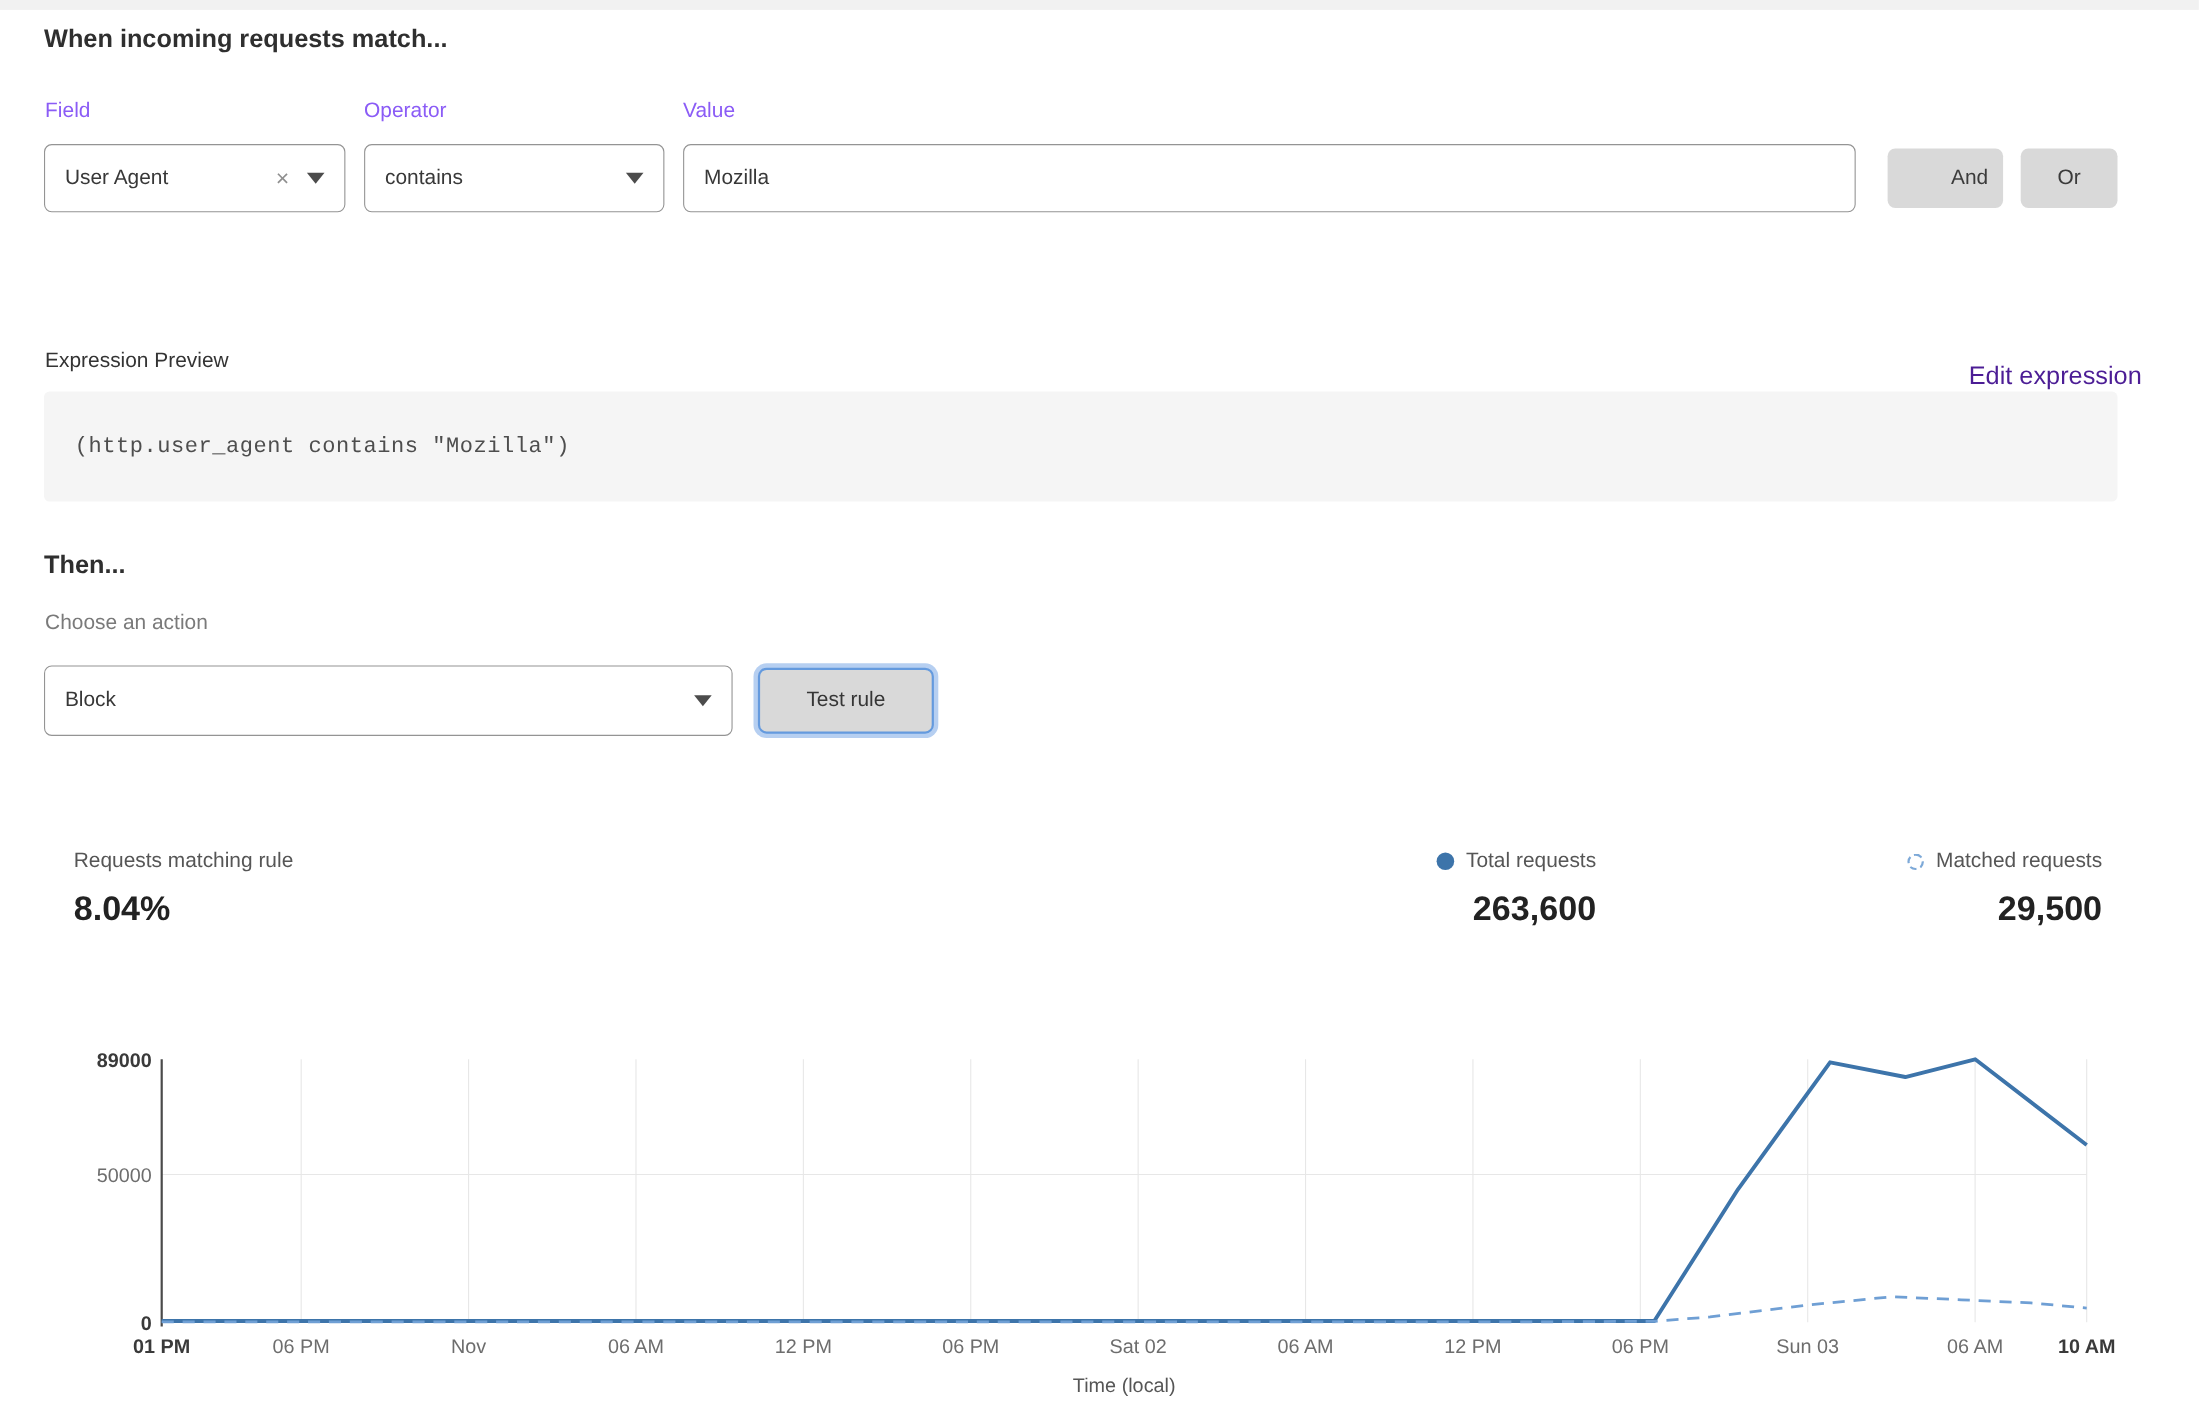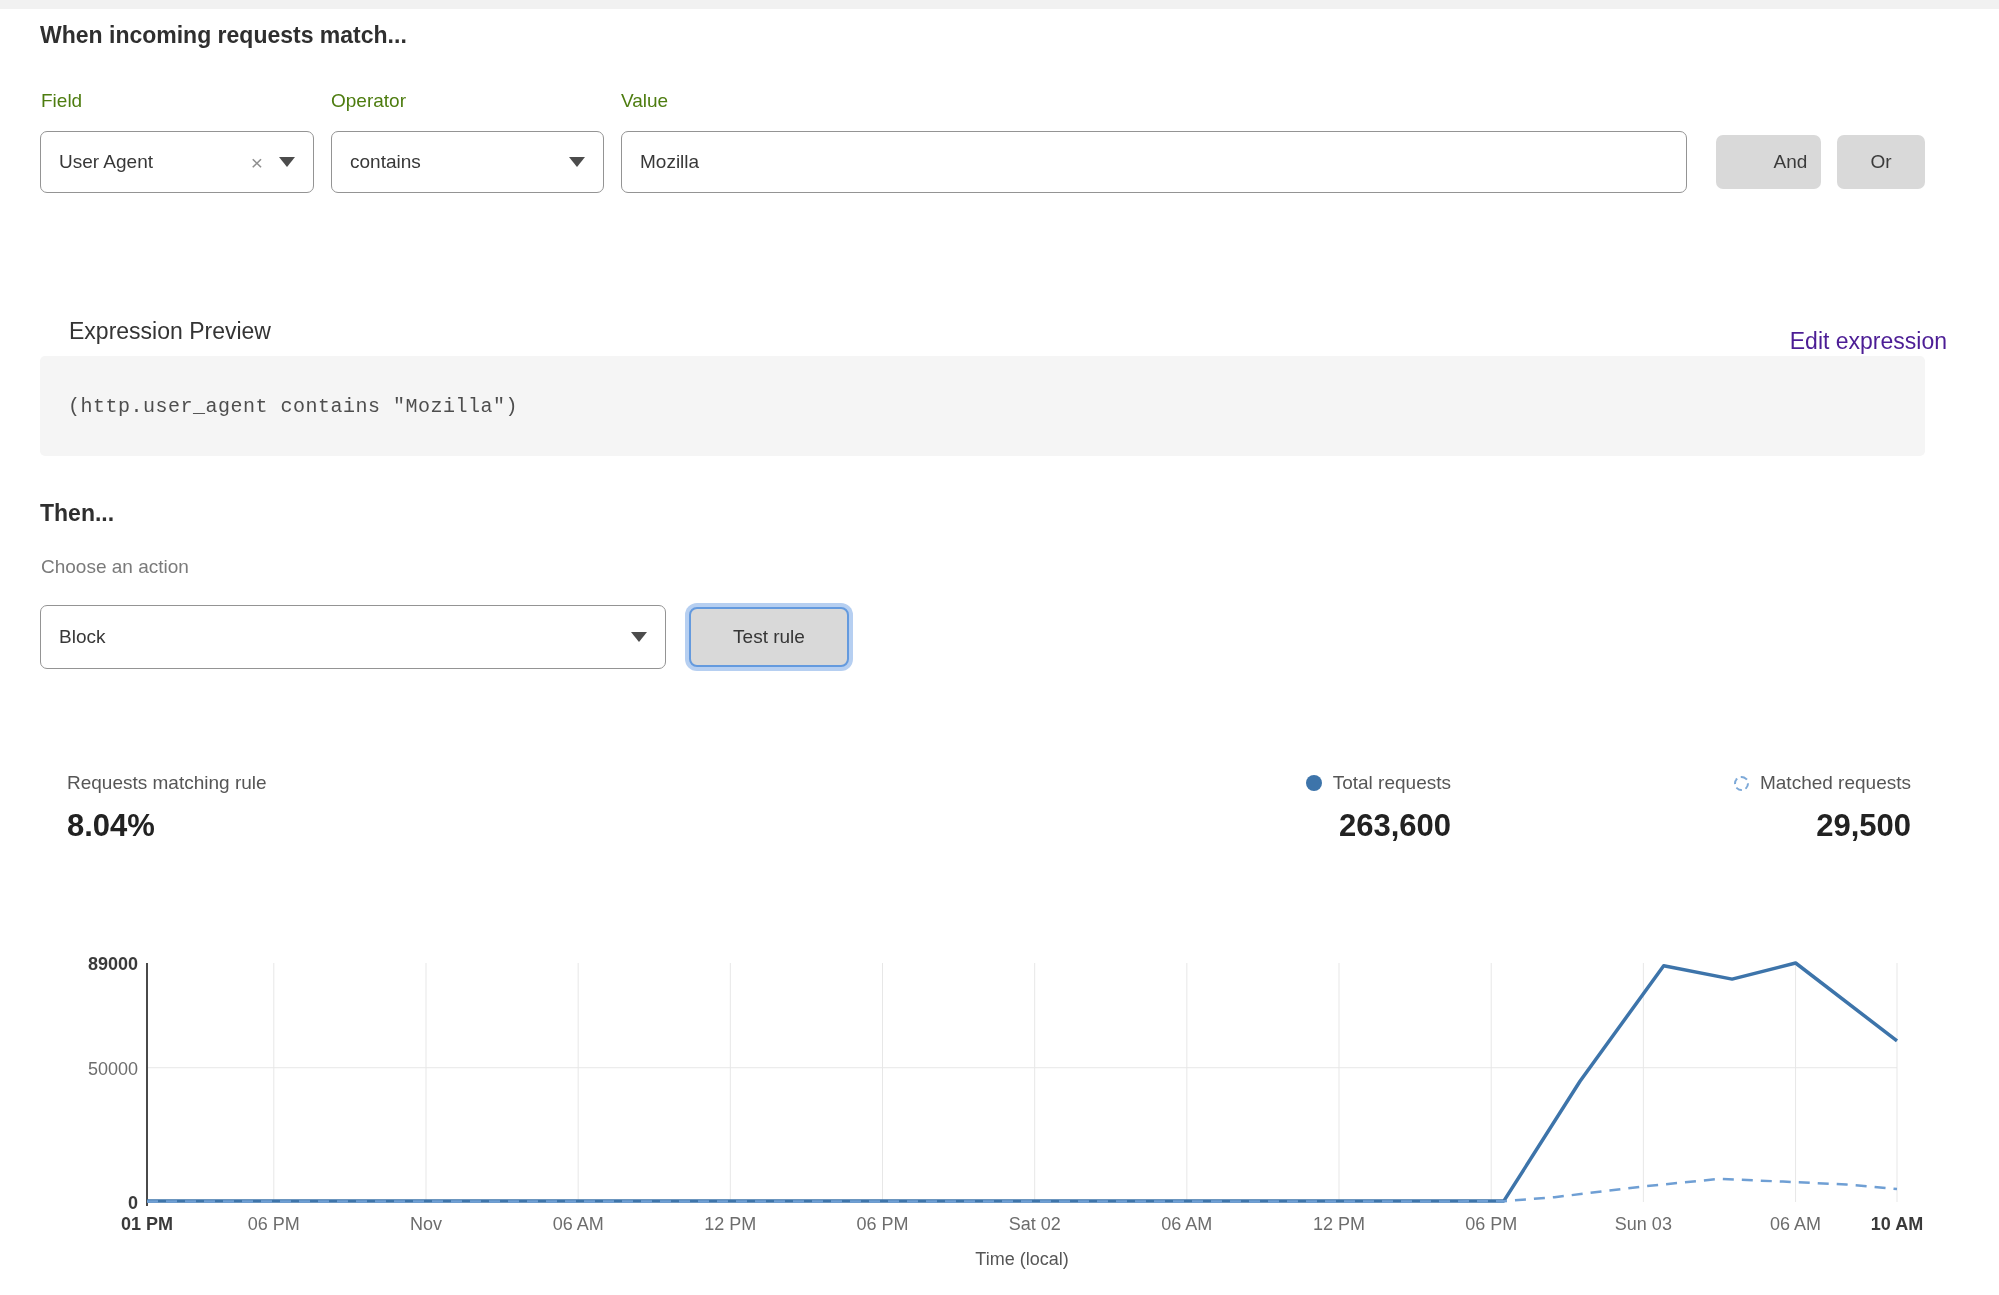--- a/index.html
+++ b/index.html
@@ -3,40 +3,40 @@
 <meta charset="utf-8">
 <style>
   * { margin:0; padding:0; box-sizing:border-box; }
   html,body { width:1999px; height:1295px; background:#ffffff;
     font-family:"Liberation Sans", sans-serif; color:#333; overflow:hidden; }
   .page { position:relative; width:1999px; height:1295px; background:#fff; }
   .top-strip { position:absolute; left:0; top:0; width:1999px; height:9px; background:#f1f1f1; }
 
   .h-match { position:absolute; left:40px; top:22px; font-size:23px; font-weight:bold; color:#2f2f2f; }
 
-  .col-label { position:absolute; top:90px; font-size:19px; color:#4d7c0f; }
+  .col-label { position:absolute; top:90px; font-size:19px; color:#8b5cf6; }
   .lbl-field { left:41px; } .lbl-operator { left:331px; } .lbl-value { left:621px; }
 
   .ctl-row { position:absolute; left:40px; top:131px; width:1885px; height:62px; display:flex; align-items:center; }
   .select { height:62px; background:#fff; border:1.5px solid #949494; border-radius:7px;
     display:flex; align-items:center; padding:0 18px; font-size:19px; color:#383838; cursor:pointer; }
   .sel-field { width:274px; margin-right:17px; }
   .sel-operator { width:273px; margin-right:17px; }
   .sel-text { flex:1; }
   .clear-x { color:#8f8f8f; font-size:21px; margin-right:16px; line-height:1; cursor:pointer; }
   .chev { width:0; height:0; border-left:8px solid transparent; border-right:8px solid transparent;
     border-top:10px solid #4c4c4c; flex:none; }
   .value-input { flex:1; height:62px; border:1.5px solid #949494; border-radius:7px;
     font-size:19px; color:#383838; padding:0 18px; font-family:"Liberation Sans",sans-serif; margin-right:29px; }
   .btn-gray { height:54px; background:#d9d9d9; border:none; border-radius:7px;
     font-size:19px; color:#3b3b3b; font-family:"Liberation Sans",sans-serif; cursor:pointer; }
   .btn-and { width:105px; margin-right:16px;padding-left:44px; }
   .btn-or  { width:88px; }
 
-  .expr-label { position:absolute; left:41px; top:318px; font-size:23px; color:#343434;margin-left:28px; }
+  .expr-label { position:absolute; left:41px; top:318px; font-size:19px; color:#343434; }
   .expr-edit { position:absolute; right:52px; top:328px; font-size:23px; color:#4c1d95; text-decoration:none; cursor:pointer; }
   .expr-box { position:absolute; left:40px; top:356px; width:1885px; height:100px; background:#f5f5f5; border-radius:5px;
     display:flex; align-items:center; padding-left:28px; }
   .expr-code { font-family:"Liberation Mono", monospace; font-size:20px; color:#4e4e4e; letter-spacing:0.5px; }
 
   .h-then { position:absolute; left:40px; top:500px; font-size:23px; font-weight:bold; color:#2f2f2f; }
   .lbl-action { position:absolute; left:41px; top:556px; font-size:19px; color:#7a7a7a; }
   .action-row { position:absolute; left:40px; top:605px; display:flex; align-items:center; }
   .sel-action { width:626px; height:64px; margin-right:23px; }
   .btn-test { width:160px; height:60px; background:#d9d9d9; border:2px solid #649ade; border-radius:8px;

